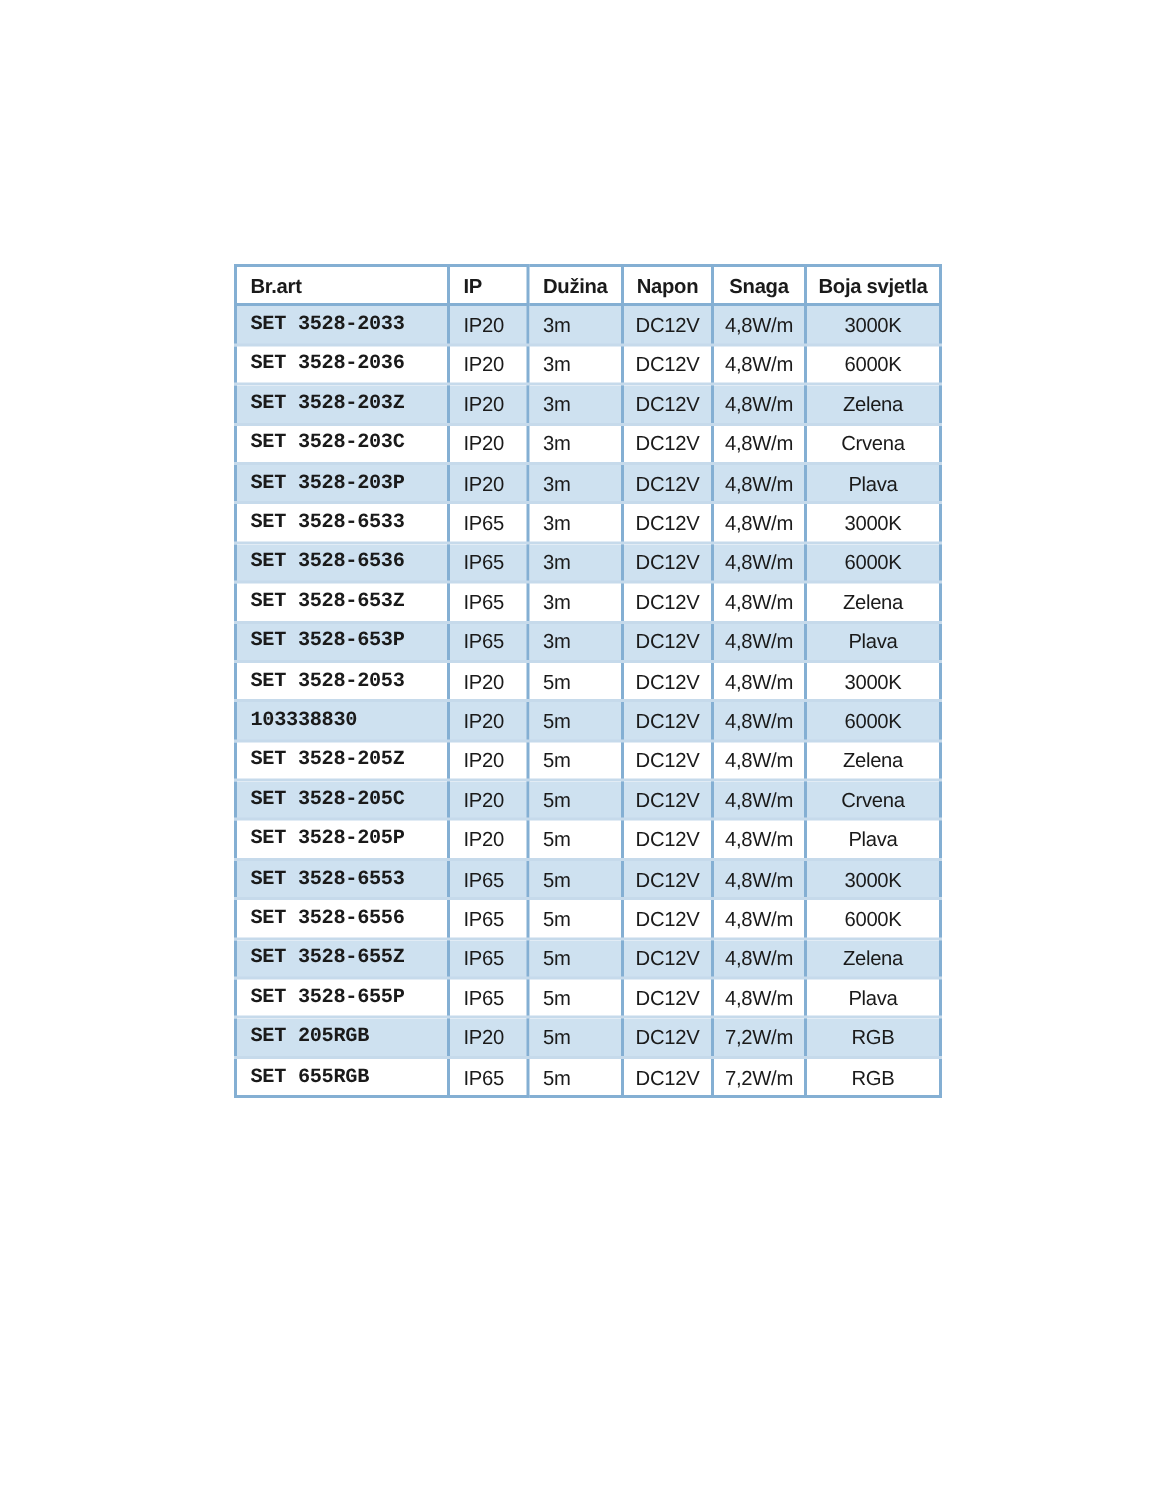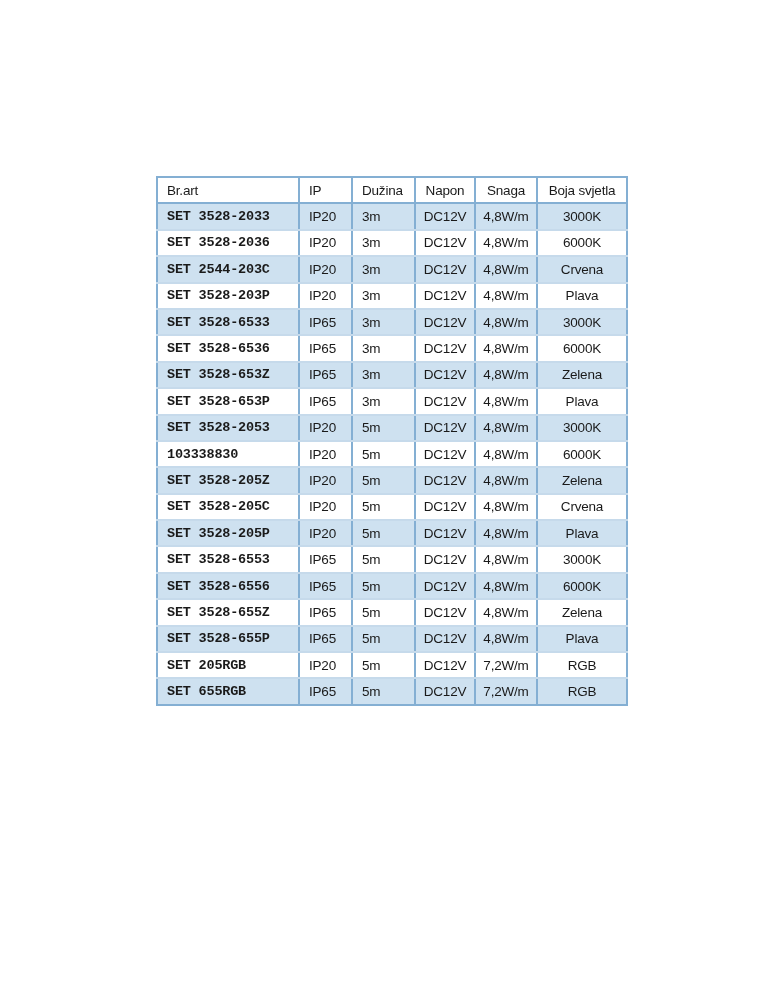--- a/index.html
+++ b/index.html
@@ -43,21 +43,21 @@
     border-left:2px solid var(--border-v);
     border-right:2px solid var(--border-v);
     border-top:2px solid var(--border-h);
     border-bottom:2px solid var(--border-h);
     white-space:nowrap;
     overflow:hidden;
     letter-spacing:-0.2px;
   }
   thead th{
     background:var(--header-bg);
-    font-weight:normal;
+    font-weight:bold;
     border-top-color:var(--border-v);
     border-bottom-color:var(--border-v);
   }
   tbody tr:last-child td{
     border-bottom-color:var(--border-v);
     margin-left:39px;
   }
   tbody tr:nth-child(odd) td{
     background:var(--row-highlight);
   }
@@ -102,21 +102,29 @@
         </tr>
         <tr>
           <td class="c0 al">SET 3528-2036</td>
           <td class="c1 al">IP20</td>
           <td class="c2 al">3m</td>
           <td class="c3 ac">DC12V</td>
           <td class="c4 ac">4,8W/m</td>
           <td class="c5 ac">6000K</td>
         </tr>
         <tr>
-          <td class="c0 al">SET 2544-203C</td>
+          <td class="c0 al">SET 3528-203Z</td>
+          <td class="c1 al">IP20</td>
+          <td class="c2 al">3m</td>
+          <td class="c3 ac">DC12V</td>
+          <td class="c4 ac">4,8W/m</td>
+          <td class="c5 ac">Zelena</td>
+        </tr>
+        <tr>
+          <td class="c0 al">SET 3528-203C</td>
           <td class="c1 al">IP20</td>
           <td class="c2 al">3m</td>
           <td class="c3 ac">DC12V</td>
           <td class="c4 ac">4,8W/m</td>
           <td class="c5 ac">Crvena</td>
         </tr>
         <tr>
           <td class="c0 al">SET 3528-203P</td>
           <td class="c1 al">IP20</td>
           <td class="c2 al">3m</td>

